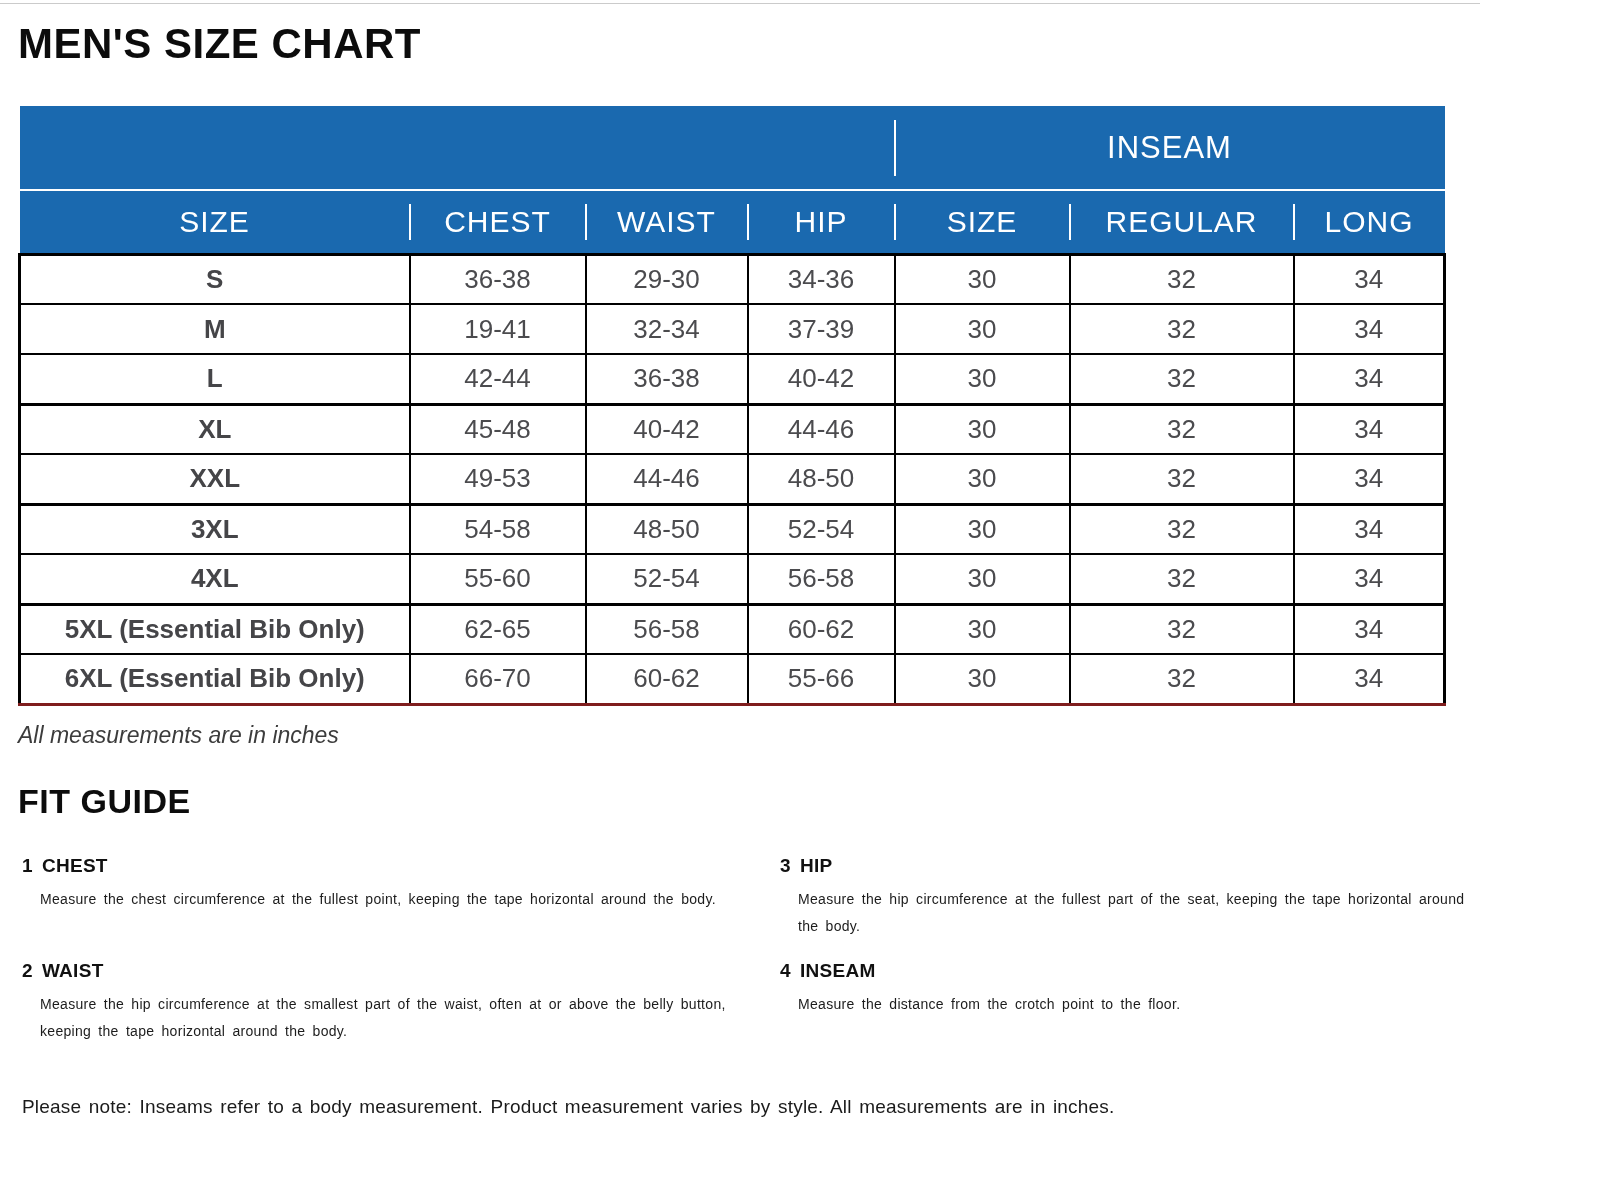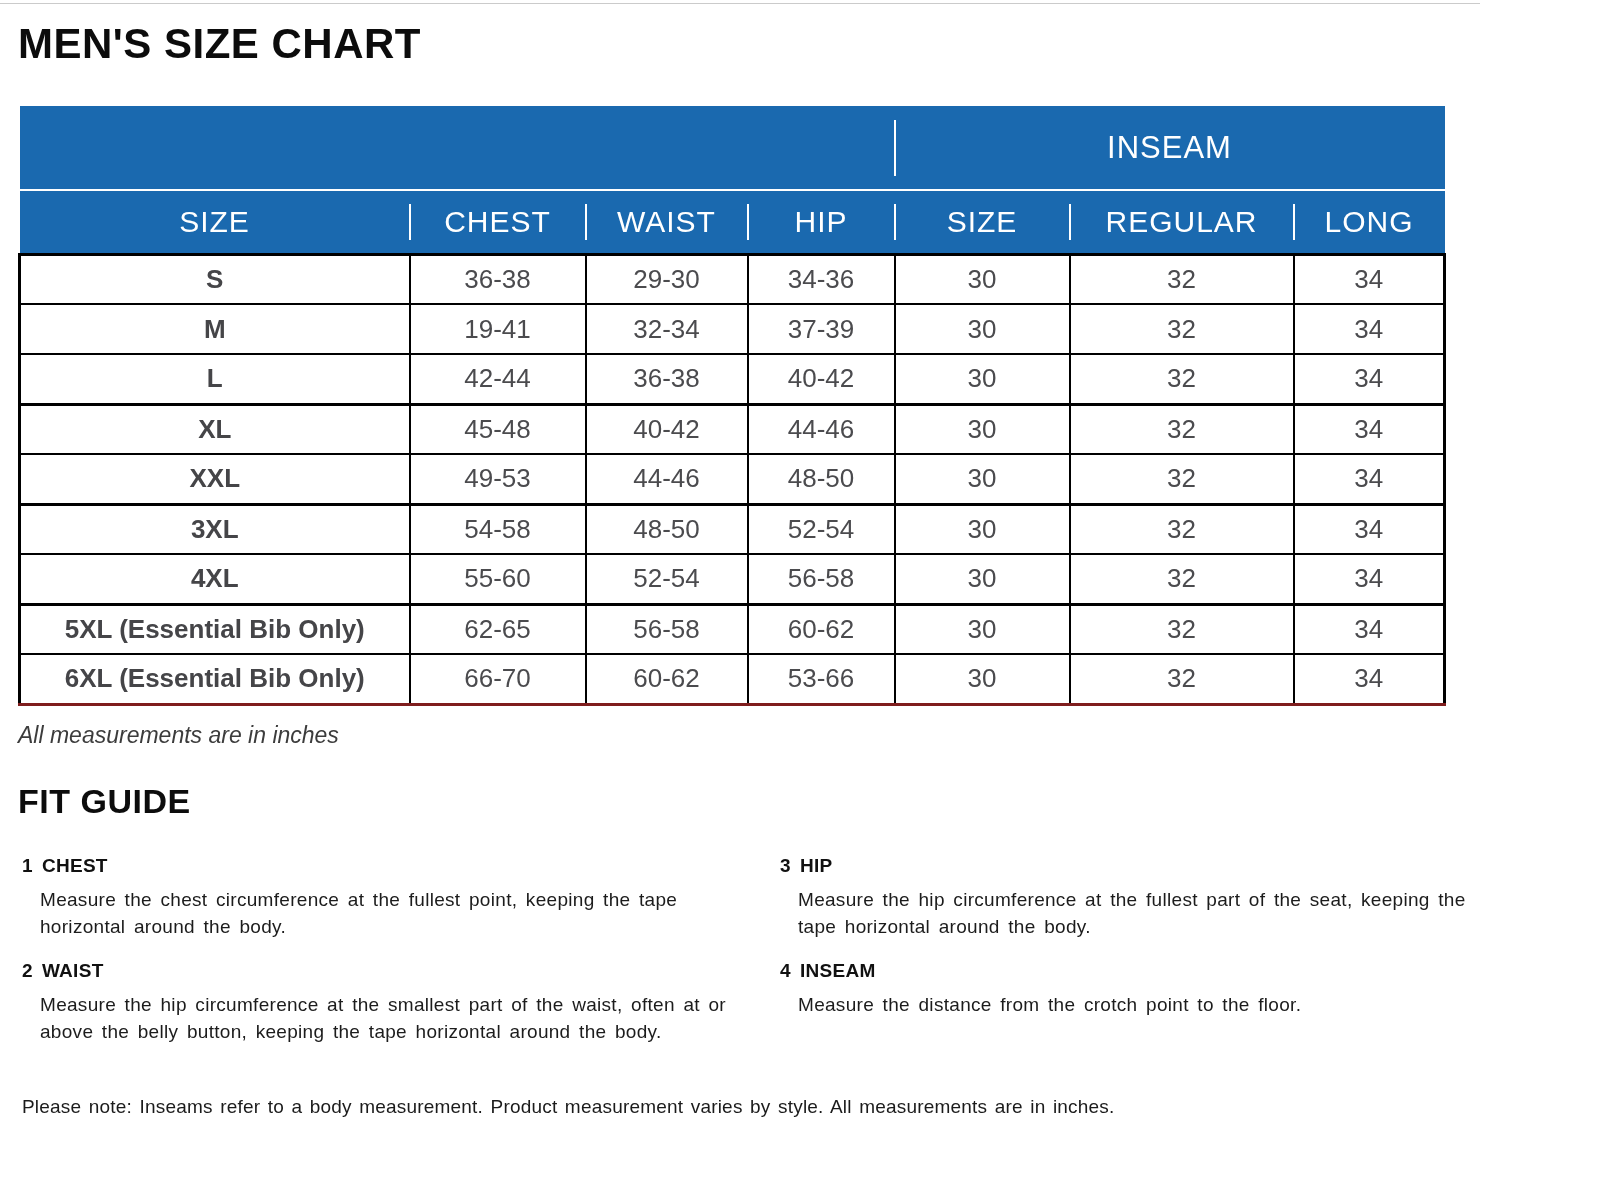--- a/index.html
+++ b/index.html
@@ -117,21 +117,21 @@
   .fit-item .fit-head {
     font-size: 19px;
     font-weight: bold;
     color: #111111;
     letter-spacing: 0.3px;
     margin-bottom: 9px;
   }
   .fit-item .fit-head .fit-num { margin-right: 9px; }
   .fit-item .fit-text {
     margin-left: 18px;
-    font-size: 19px;
+    font-size: 14px;
     line-height: 27px;
     color: #1c1c1c;
     letter-spacing: 0.3px;
     word-spacing: 3px;
   }
   .fit-item-1 { left: 22px;  top: 855px; }
   .fit-item-2 { left: 22px;  top: 960px; }
   .fit-item-3 { left: 780px; top: 855px; }
   .fit-item-4 { left: 780px; top: 960px; }
   .footer-note {
@@ -248,21 +248,21 @@
         <td>56-58</td>
         <td>60-62</td>
         <td>30</td>
         <td>32</td>
         <td>34</td>
       </tr>
       <tr>
         <td class="size-cell">6XL (Essential Bib Only)</td>
         <td>66-70</td>
         <td>60-62</td>
-        <td>53-66</td>
+        <td>55-66</td>
         <td>30</td>
         <td>32</td>
         <td>34</td>
       </tr>
     </tbody>
   </table>
 
   <div class="units-note">All measurements are in inches</div>
 
   <h2 class="fit-guide-title">FIT GUIDE</h2>

